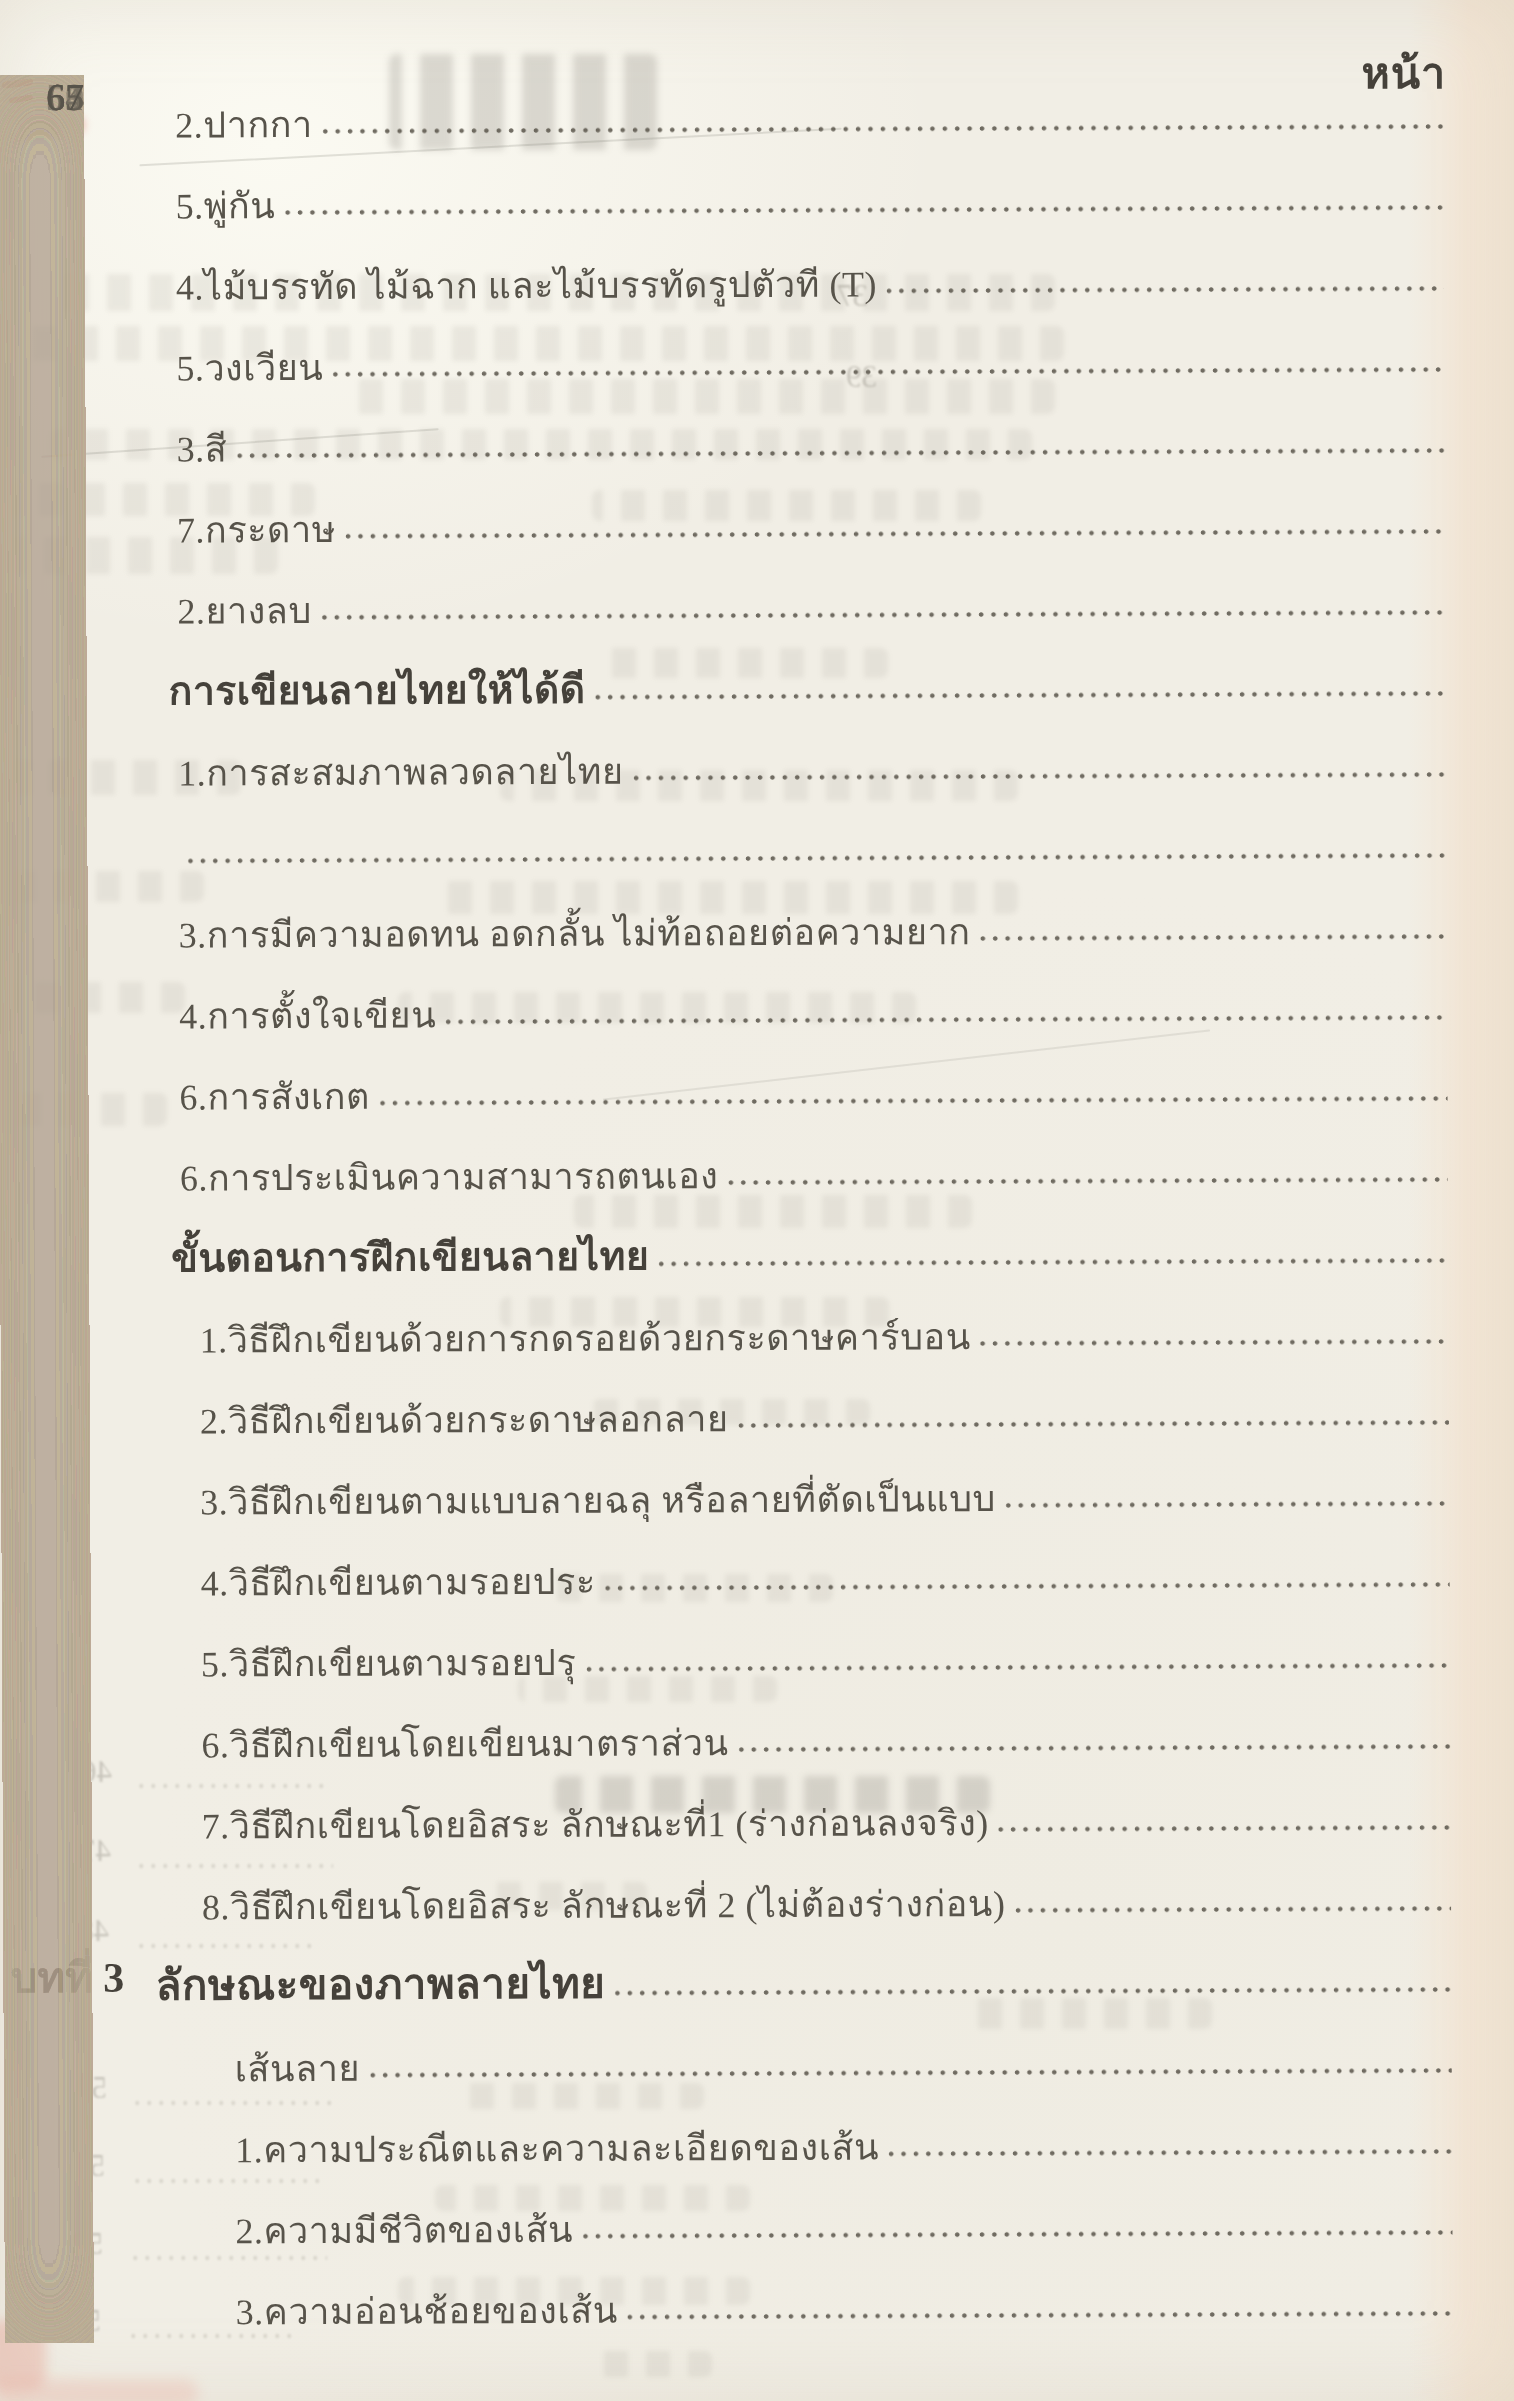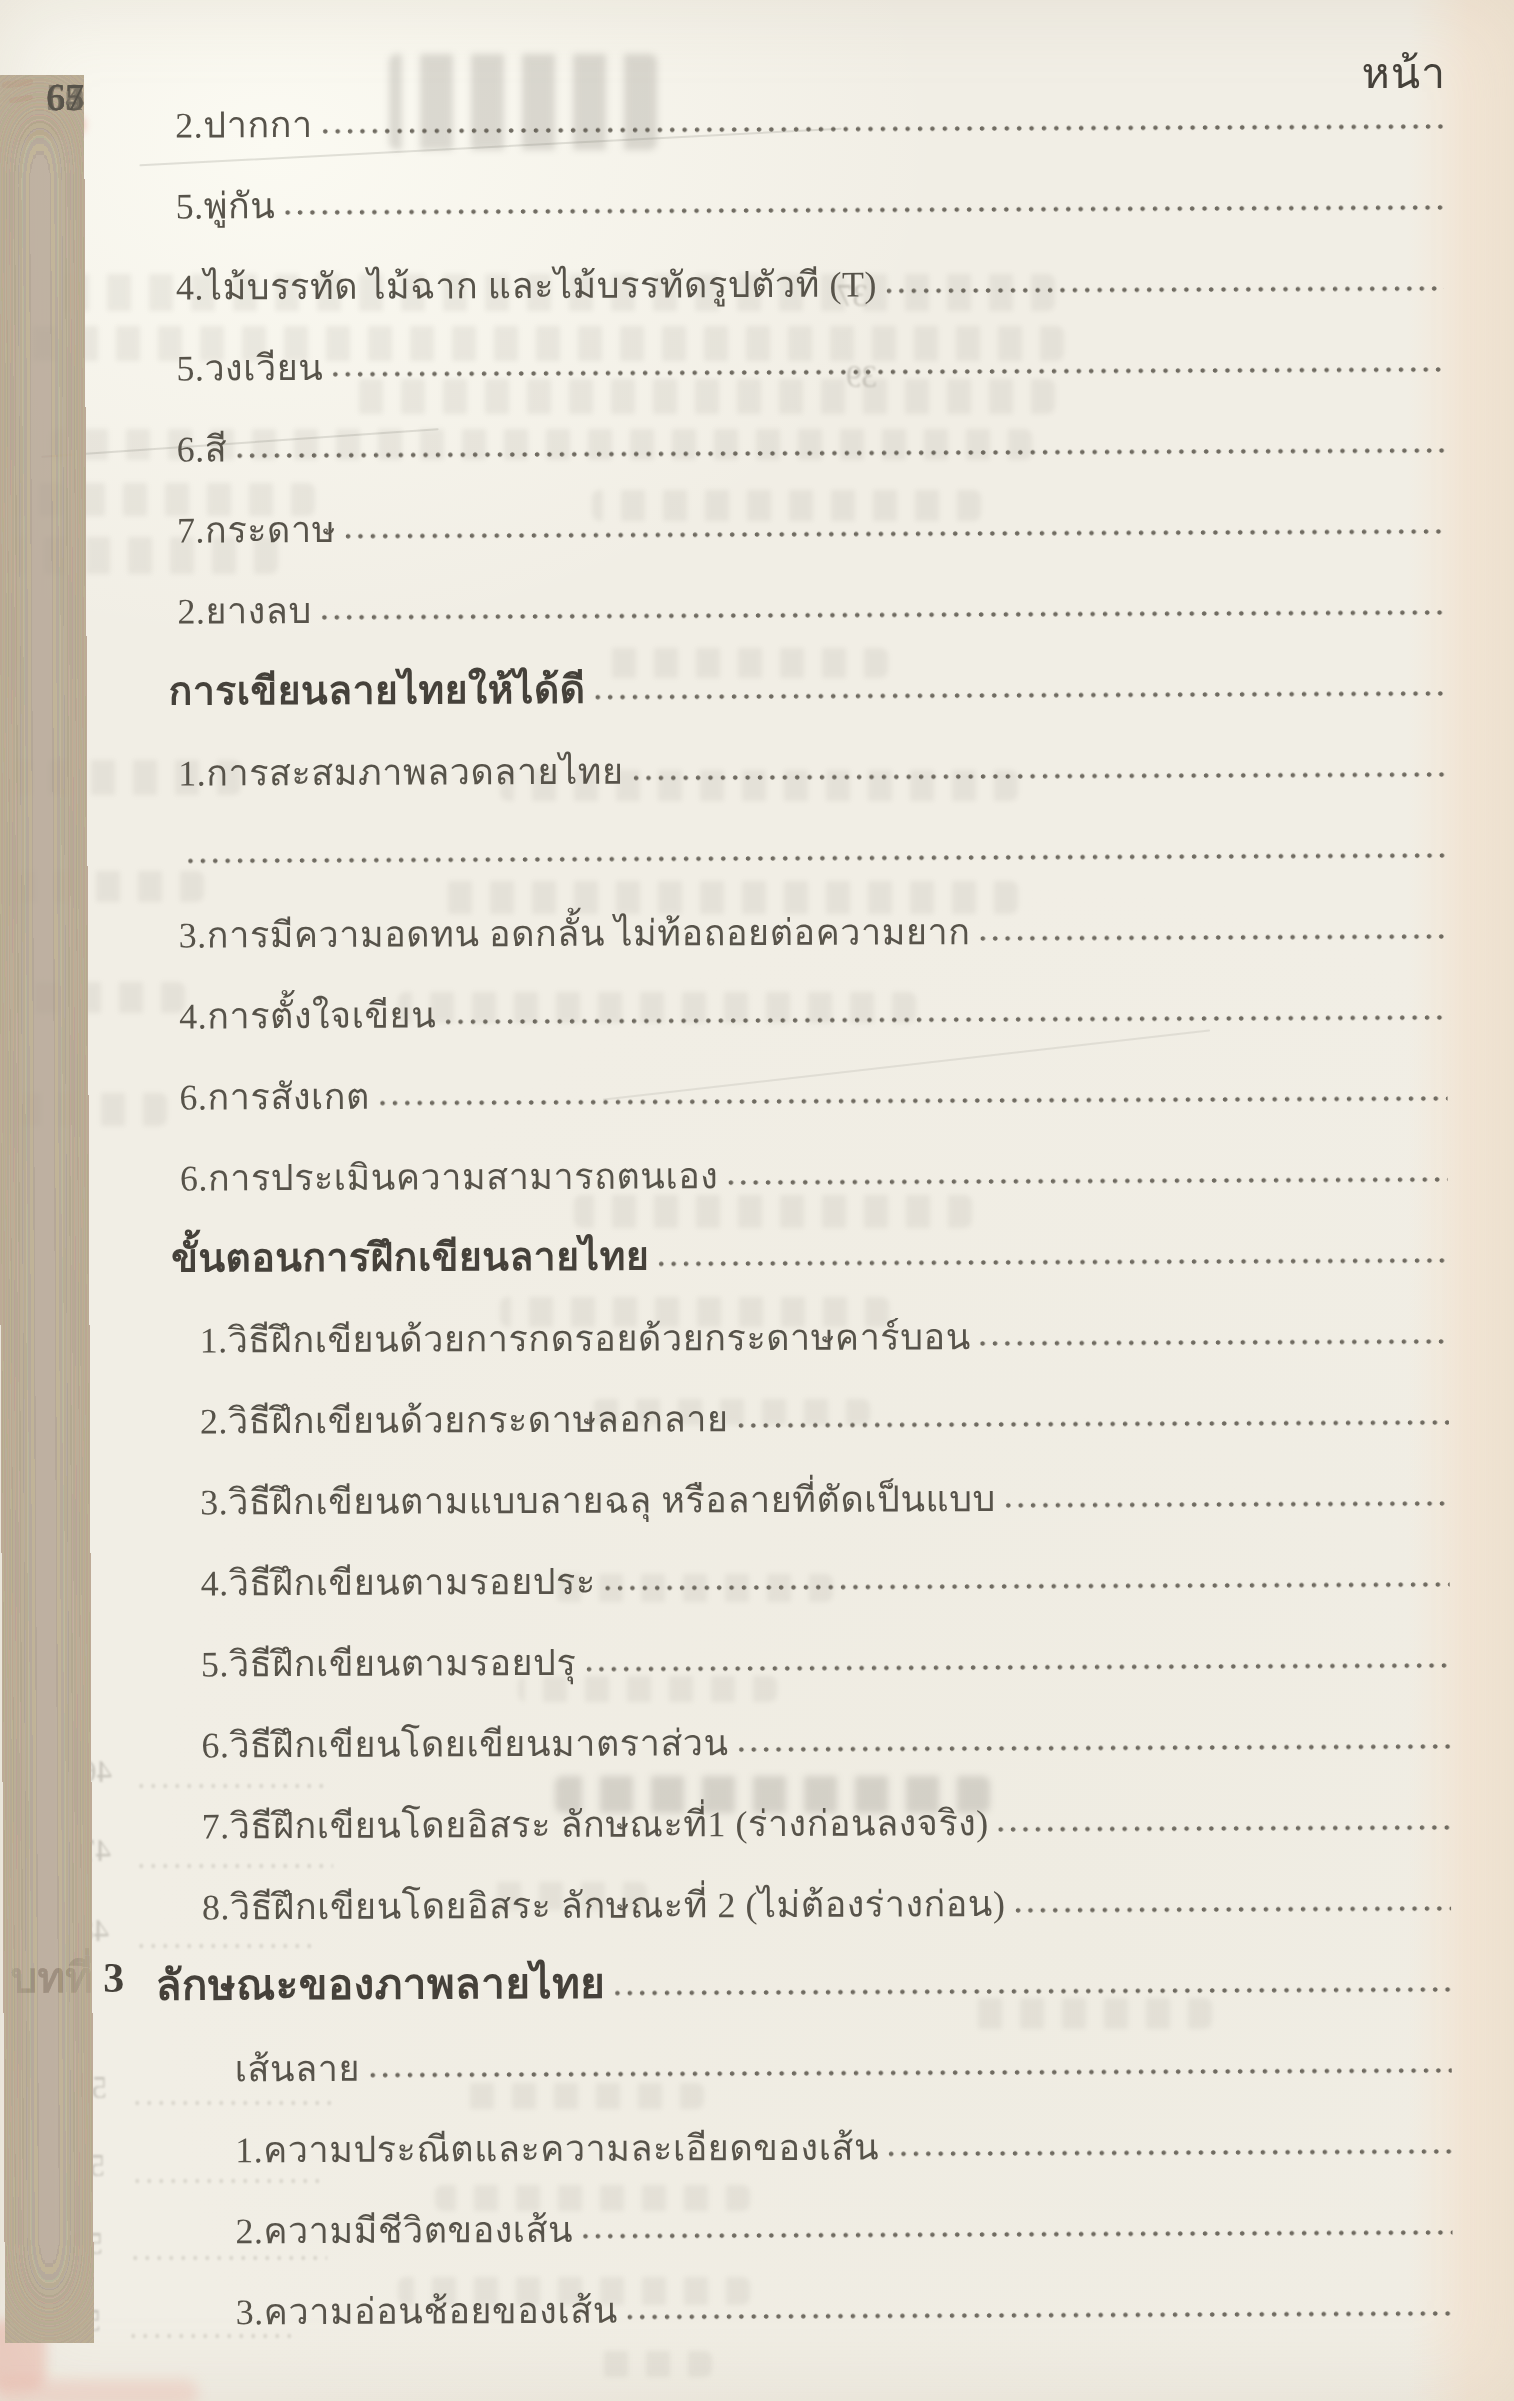--- a/index.html
+++ b/index.html
@@ -19,21 +19,21 @@
       var(--paper);
     position:relative;
   }
   .page{
     position:absolute;inset:0;overflow:hidden;
     box-shadow: inset 0 0 83px rgba(188,174,150,.22);
   }
   
   .page-header{
     position:absolute;top:39px;right:68px;
-    font-size:43px;font-weight:normal;color:var(--ink-bold);
+    font-size:43px;font-weight:bold;color:var(--ink-bold);
     letter-spacing:0.9px;
   }
   
   #toc-list{
     position:absolute;top:72px;left:0;right:0;
     transform:rotate(-0.25deg);
   }
   .row{
     display:flex;align-items:flex-end;
     height:81px;padding-right:64px;
@@ -179,21 +179,21 @@
         <span class="title">4.ไม้บรรทัด  ไม้ฉาก  และไม้บรรทัดรูปตัวที  (T)</span>
         <span class="leader"></span>
         <span class="page">53</span>
       </div>
       <div class="row lvl-item">
         <span class="title">5.วงเวียน</span>
         <span class="leader"></span>
         <span class="page">53</span>
       </div>
       <div class="row lvl-item">
-        <span class="title">6.สี</span>
+        <span class="title">3.สี</span>
         <span class="leader"></span>
         <span class="page">53</span>
       </div>
       <div class="row lvl-item">
         <span class="title">7.กระดาษ</span>
         <span class="leader"></span>
         <span class="page">53</span>
       </div>
       <div class="row lvl-item">
         <span class="title">2.ยางลบ</span>

